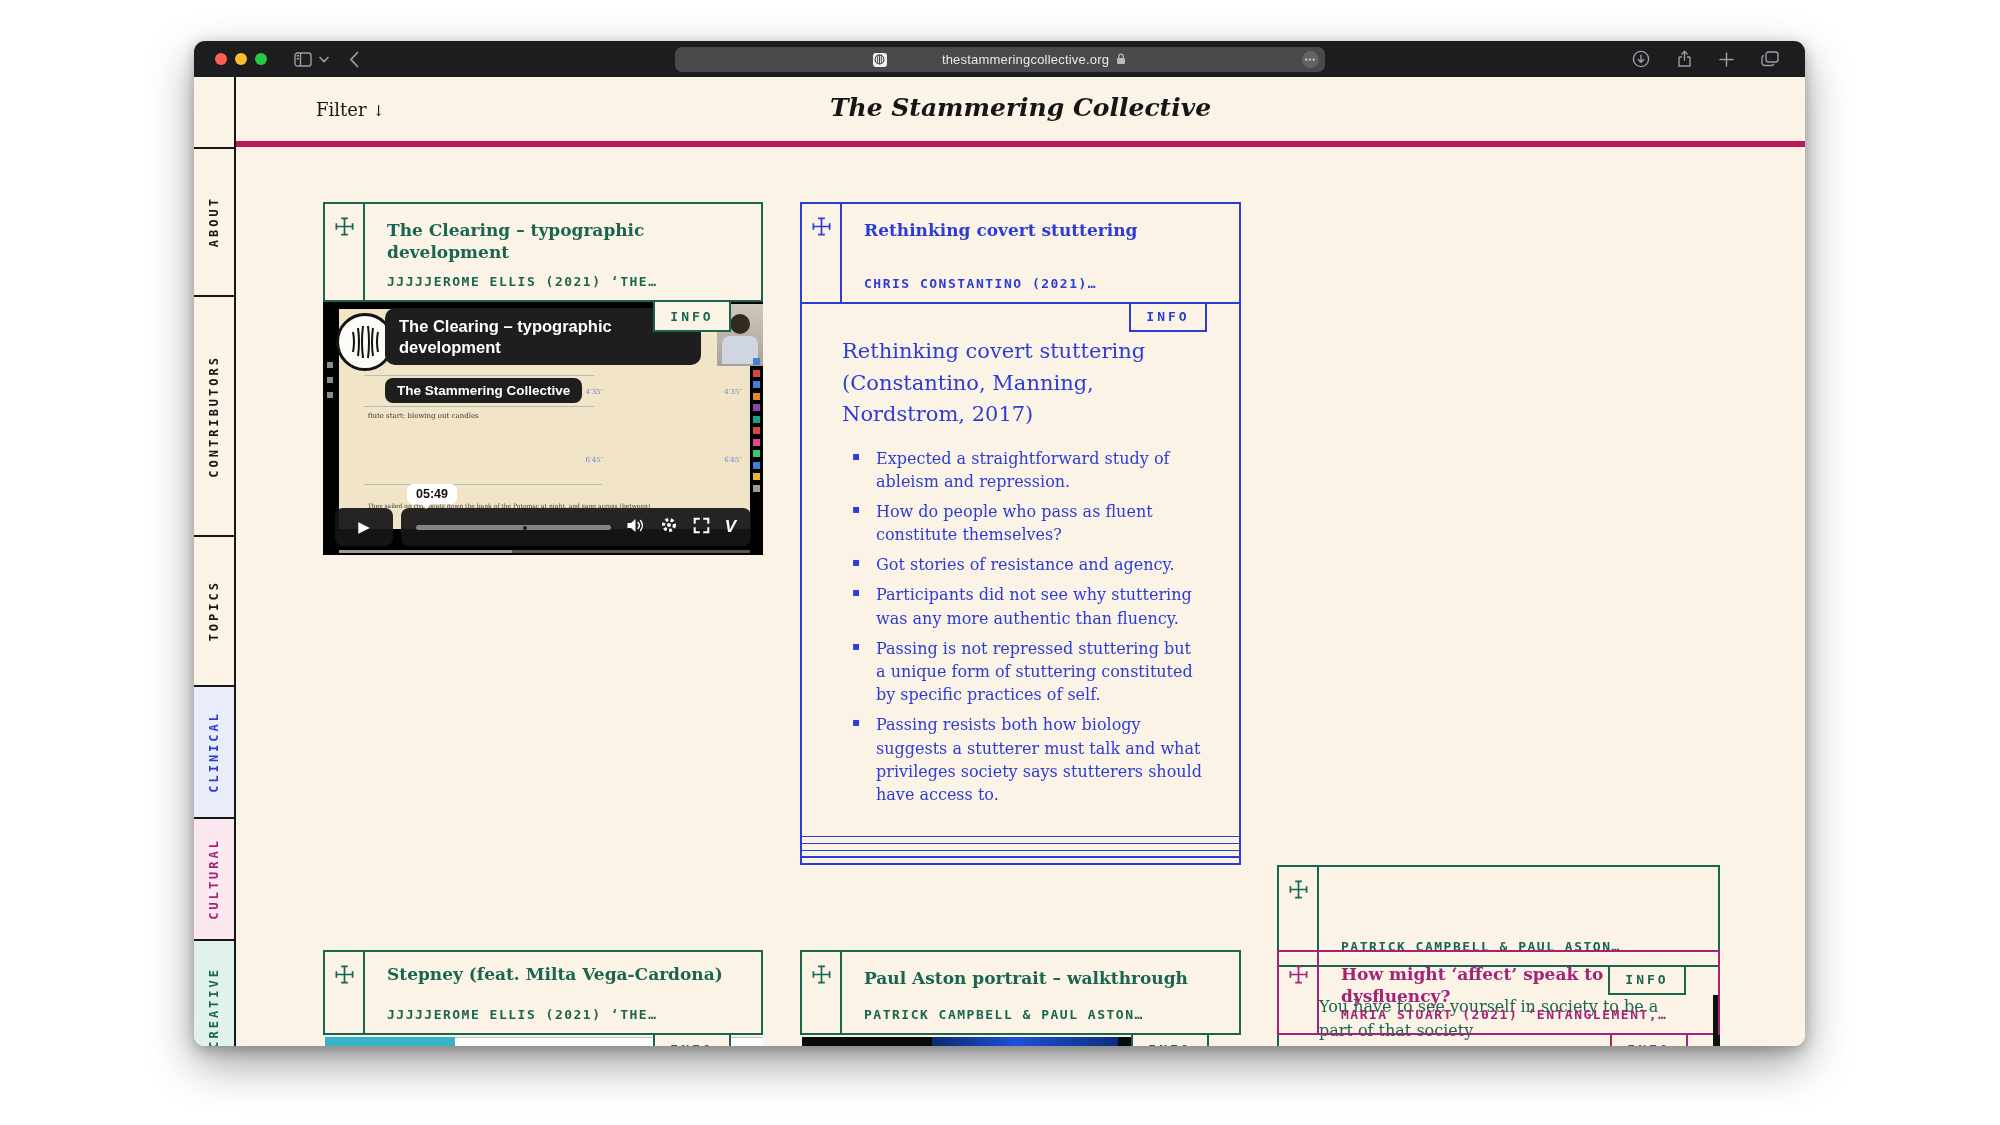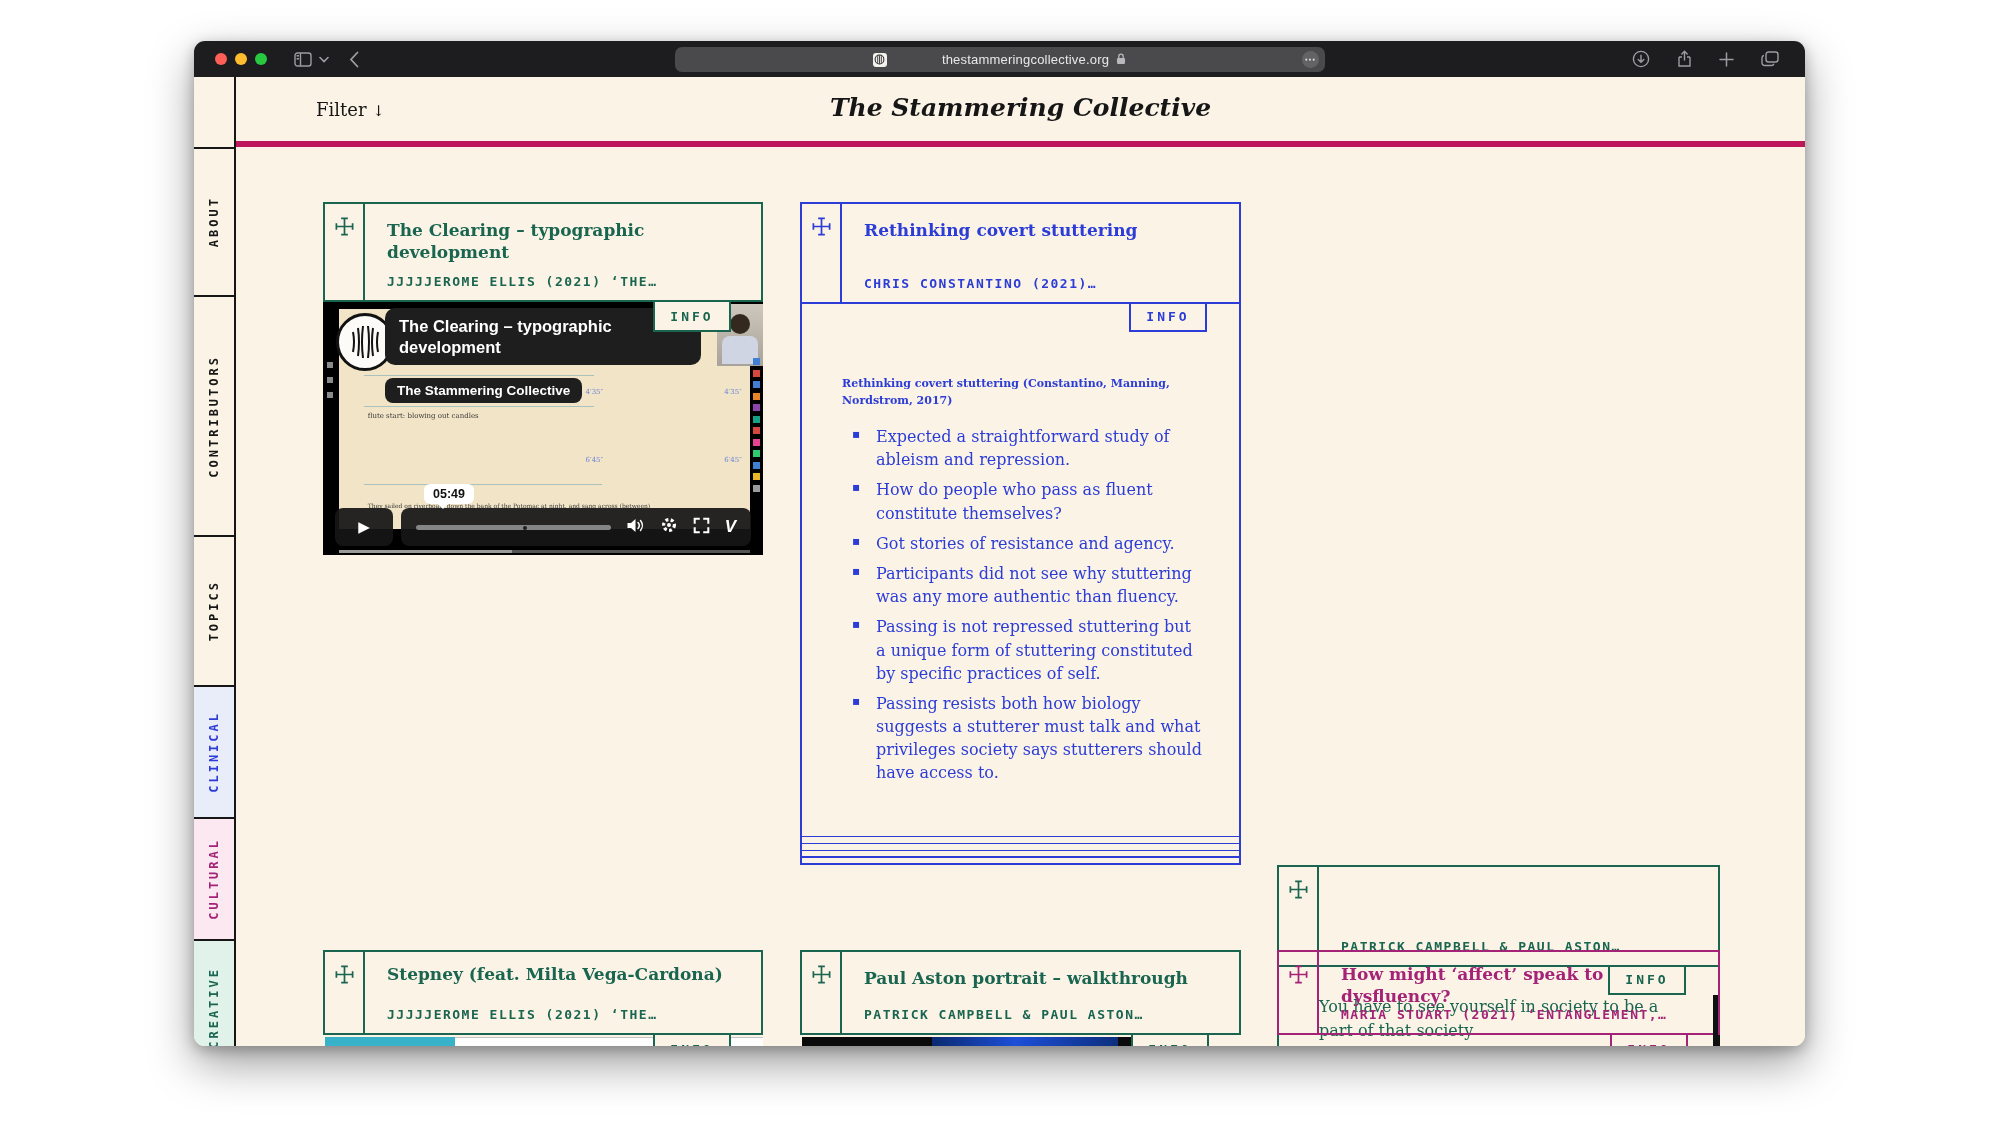--- a/index.html
+++ b/index.html
@@ -74,21 +74,21 @@
     border:2px solid var(--c); border-top:none; display:flex; align-items:center; justify-content:center;
     font-family:"DejaVu Sans Mono",monospace; font-weight:bold; font-size:13px; letter-spacing:3px; color:var(--c); z-index:5; }
   .card-box { border:2px solid var(--c); position:relative; overflow:hidden; }
   .card-box .card-head { border:none; border-bottom:2px solid var(--c); }
   .rule-footer { position:absolute; left:0; right:0; bottom:2px; height:25px;
     background:repeating-linear-gradient(to bottom, var(--c) 0 1.5px, transparent 1.5px 6.8px); }
   .mini-scrollbar { position:absolute; width:5px; background:#101010; z-index:6; }
 
   
   .body-blue { padding:32px 36px 0 40px; font-family:"DejaVu Serif",serif; }
-  .body-blue .lead { font-weight:bold; font-size:11px; line-height:1.5; margin-bottom:16px;margin-top:40px; }
+  .body-blue .lead { font-weight:normal; font-size:21px; line-height:1.5; margin-bottom:16px; }
   .body-blue ul { list-style:none; margin-left:10px; }
   .body-blue li { position:relative; padding-left:24px; font-size:16px; line-height:1.45; margin-bottom:7px; }
   .body-blue li::before { content:"▪"; position:absolute; left:0; top:1px; font-size:12px; }
 
   
   .body-green { padding:28px 36px 0 40px; font-family:"DejaVu Serif",serif; font-size:16px; line-height:1.48; }
   .body-green p { margin-bottom:21px; }
 
   
   .video { position:relative; width:440px; height:253px; background:#000; overflow:hidden; }
@@ -111,21 +111,21 @@
   .pdf-icons { position:absolute; right:3px; top:56px; display:flex; flex-direction:column; gap:4.5px; z-index:2; }
   .pdf-icons i { width:7px; height:7px; display:block; }
   .controls { position:absolute; left:12px; right:12px; bottom:9px; height:38px; display:flex; gap:8px; z-index:4; }
   .play-btn { width:58px; background:rgba(22,22,22,.93); border-radius:8px; color:#fff;
     display:flex; align-items:center; justify-content:center; font-size:15px; }
   .ctrl-group { flex:1; background:rgba(22,22,22,.93); border-radius:8px; display:flex; align-items:center;
     padding:0 15px; gap:15px; color:#fff; }
   .track { flex:1; height:5px; background:#858585; border-radius:3px; position:relative; }
   .track::after { content:""; position:absolute; left:55%; top:1px; width:4px; height:4px; border-radius:50%; background:#1e1e1e; }
   .time-bubble { position:absolute; left:84px; bottom:51px; background:#fff; border-radius:6px; padding:3px 9px;
-    color:#111; font-weight:bold; font-size:12.5px; z-index:5;margin-left:17px; }
+    color:#111; font-weight:bold; font-size:12.5px; z-index:5; }
   .time-bubble::after { content:""; position:absolute; left:14px; bottom:-5px; border:5px solid transparent; border-top-color:#fff; border-bottom:none; }
   .screen-scroll { position:absolute; left:16px; right:13px; bottom:2px; height:3px; background:#555; z-index:1; }
   .screen-scroll i { display:block; width:42%; height:3px; background:#9a9a9a; }
   .vimeo-v { font-weight:bold; font-size:17px; font-style:italic; }
 
   
   .media-sliver { position:absolute; left:0; right:0; top:87px; height:22px; display:flex; }
   .sc-teal { width:130px; height:100%; background:#38b2c8; margin-left:2px; }
   .sc-rest { flex:1; background:#fdfdfd; border-top:1px solid #c4c4c4; }
   .vid-black-a { width:130px; background:#0b0b0b; margin-left:2px; }

